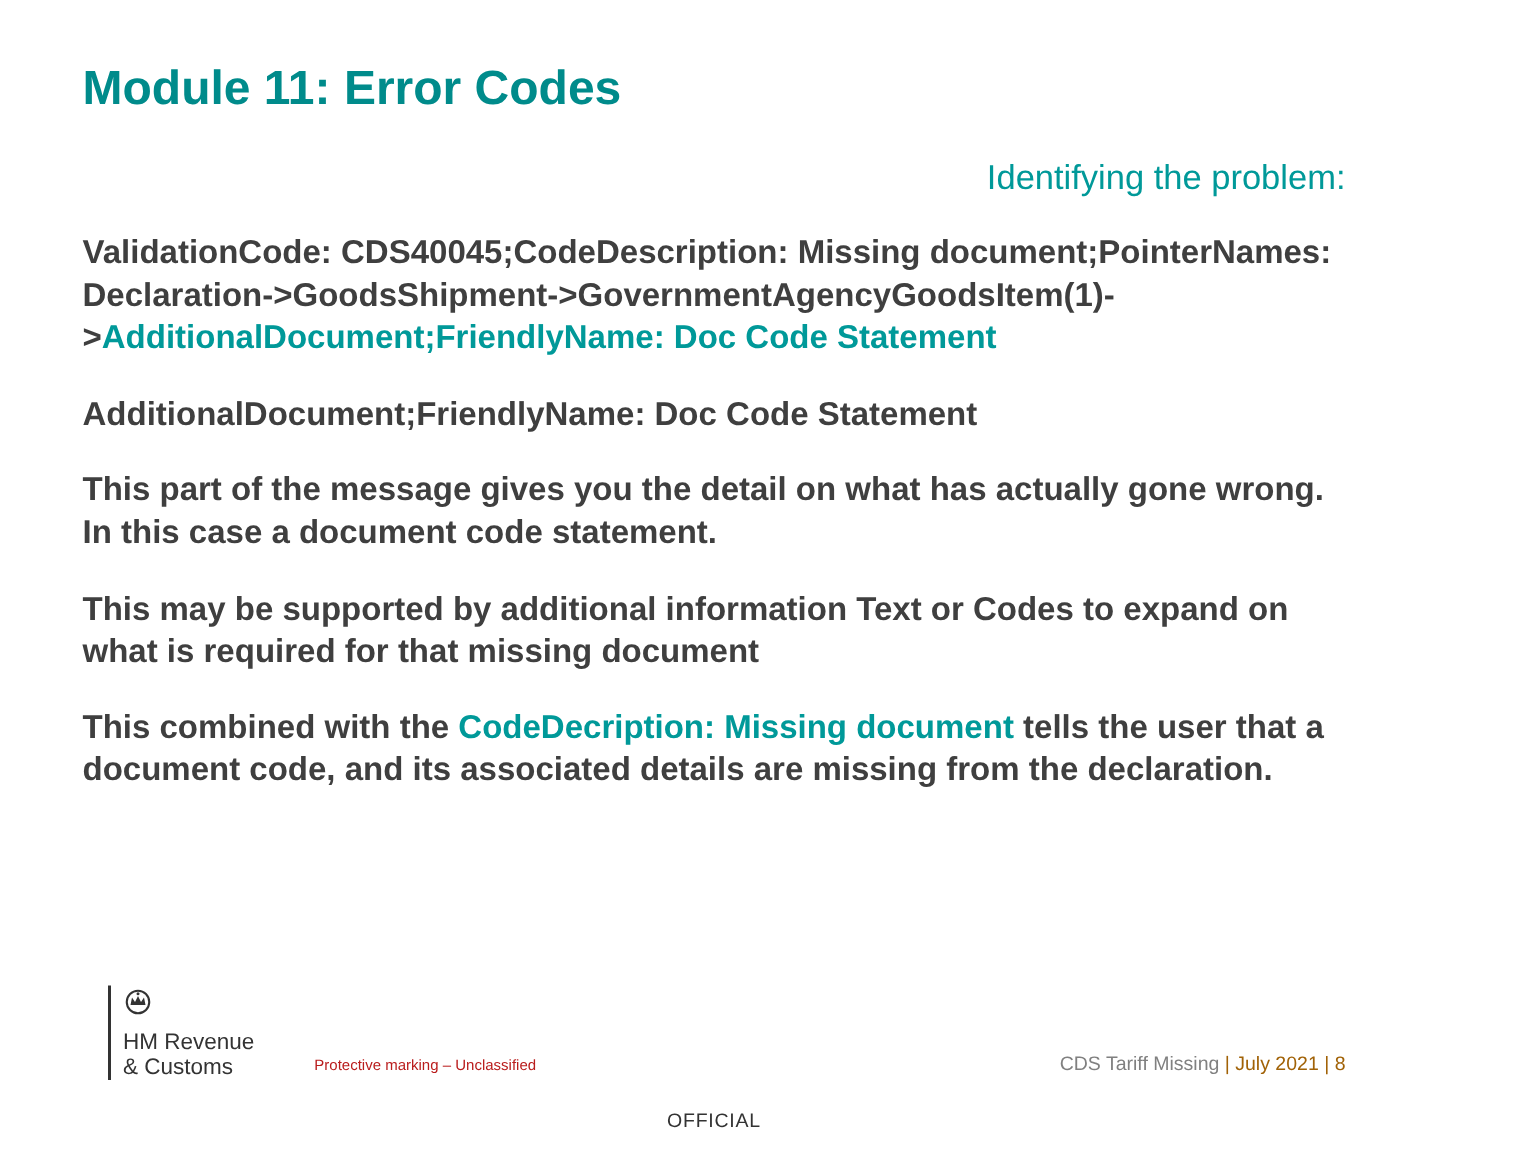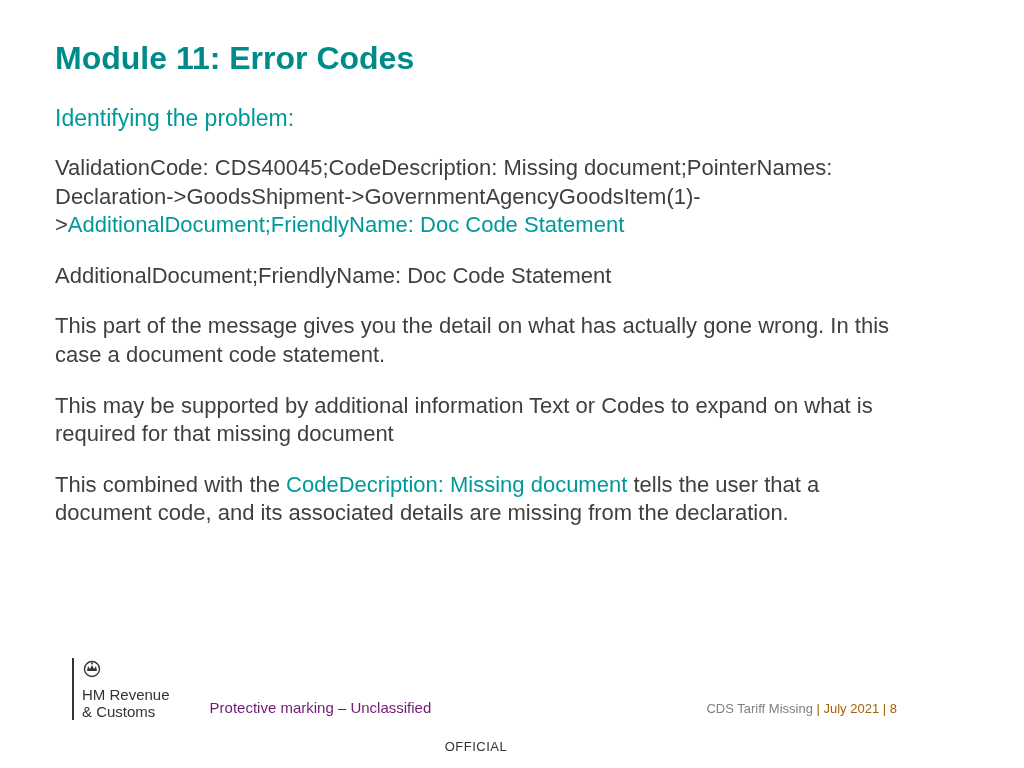--- a/index.html
+++ b/index.html
@@ -15,27 +15,28 @@
     font-size: 32px;
     font-weight: bold;
     margin-bottom: 28px;
     font-family: Arial, Helvetica, sans-serif;
   }
   .subtitle {
     color: #009999;
     font-size: 23px;
     font-weight: 400;
     margin-bottom: 22px;
+    text-align: right;
   }
   .body p {
     font-size: 22px;
     line-height: 1.3;
     color: #3f3f3f;
     margin-bottom: 22px;
-    font-weight: 400;
+    font-weight: 700;
   }
   .teal { color: #009999; }
   .footer {
     position: absolute;
     left: 55px;
     right: 55px;
     bottom: 48px;
     height: 60px;
     display: flex;
     align-items: flex-end;
@@ -60,22 +61,22 @@
     font-size: 15px;
     line-height: 1.15;
     color: #333;
     padding-top: 2px;
   }
   .hmrc-text .crown {
     display: block;
     margin-bottom: 4px;
   }
   .protective {
-    font-size: 15px;
-    color: #701a75;
+    font-size: 10px;
+    color: #b91c1c;
     padding-bottom: 4px;
   }
   .footer-right {
     font-size: 13px;
     color: #808080;
     padding-bottom: 4px;
   }
   .footer-right .teal-small { color: #a16207; }
   .official {
     position: absolute;

